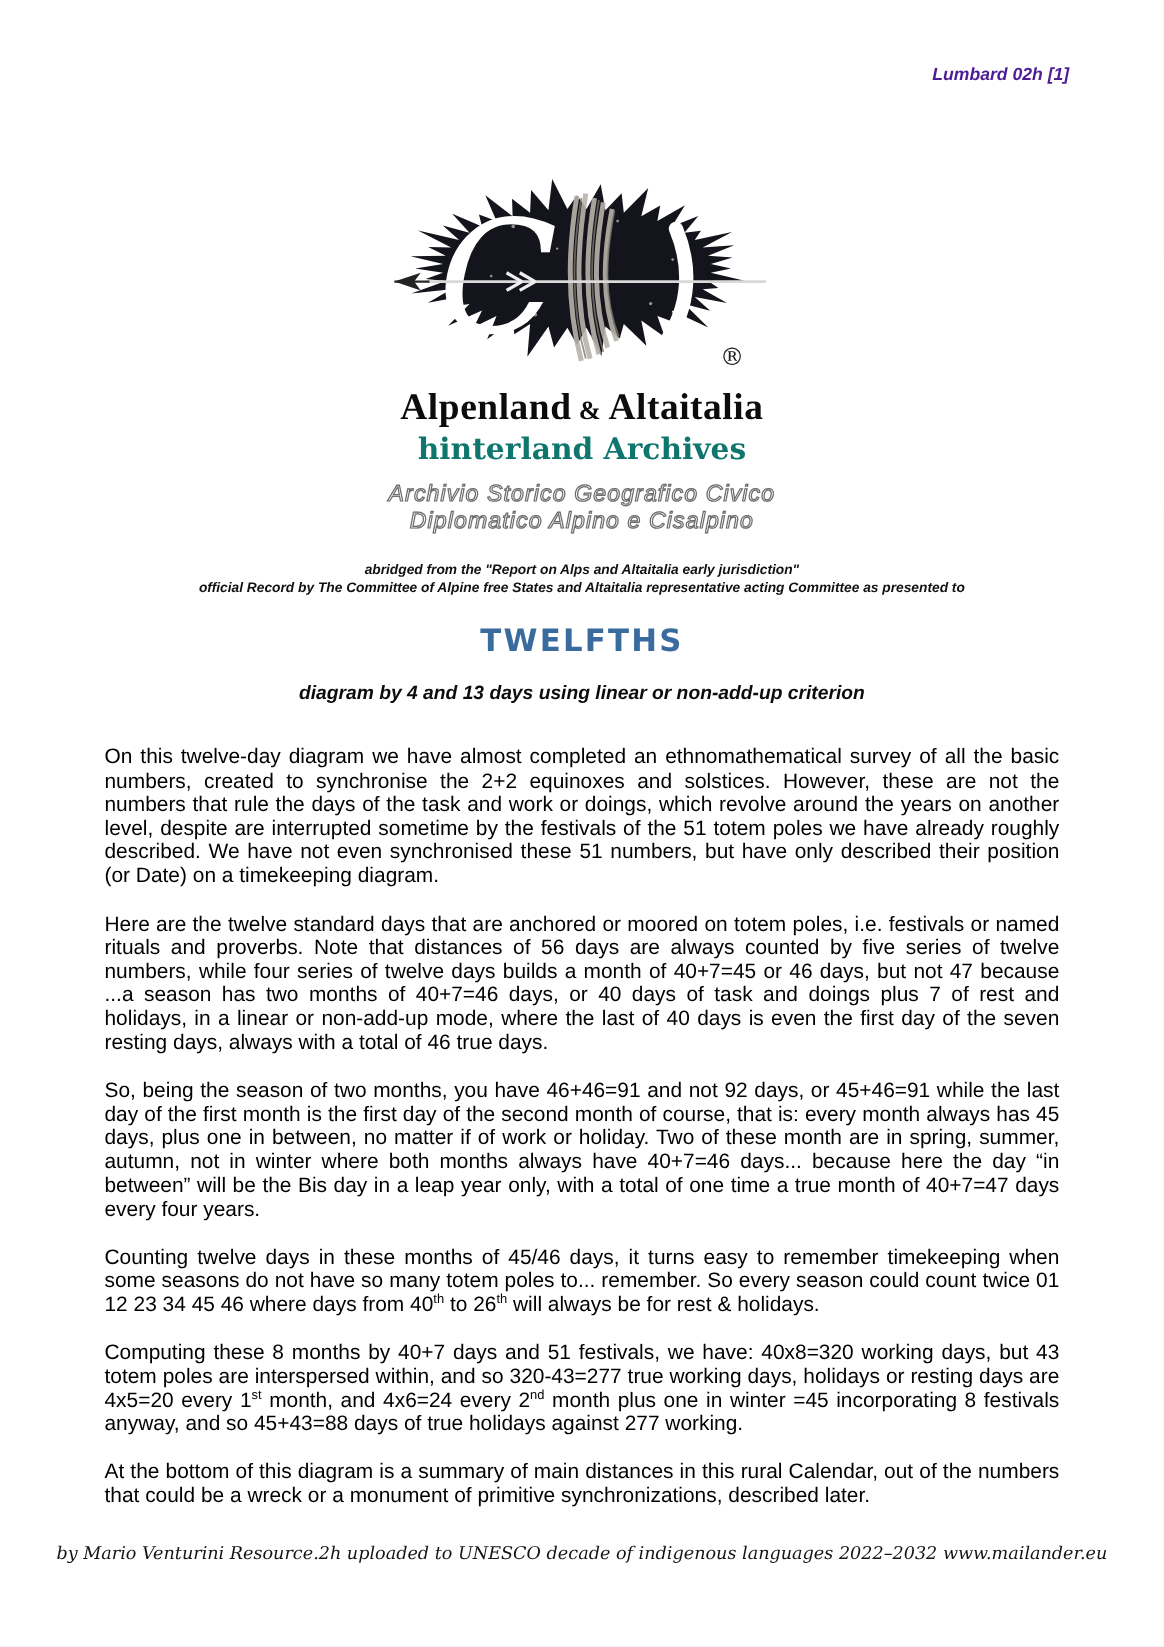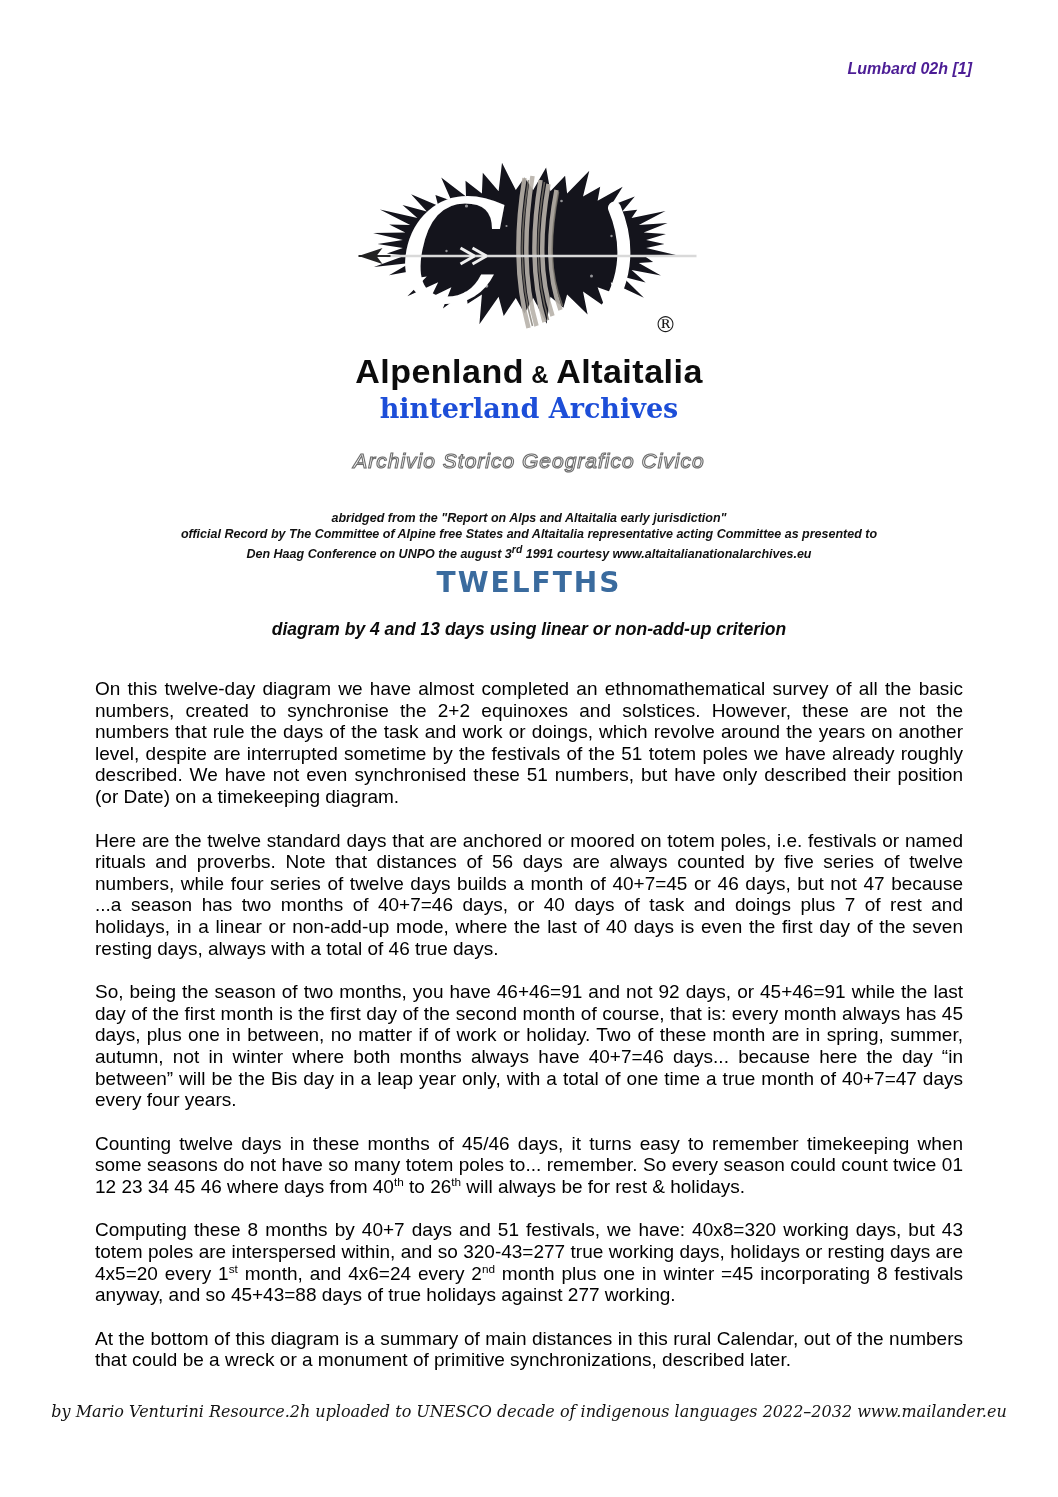--- a/index.html
+++ b/index.html
@@ -17,39 +17,39 @@
     font-size:16px;font-weight:700;font-style:italic;
     color:#4c1d95;
   }
   .logo-wrap{
     position:absolute;top:156px;left:50%;transform:translateX(-50%);
     width:345px;height:190px;
   }
   .logo-title1{
     position:absolute;top:352px;left:0;width:100%;
     text-align:center;
-    font-family:Liberation Sans, sans-serif;
+    font-family:Liberation Serif, serif;
     font-weight:700;font-size:34px;letter-spacing:.5px;color:#0c0c0c;
   }
   .logo-title1 .amp{font-size:24px;}
   .logo-title2{
     position:absolute;top:393px;left:0;width:100%;
     text-align:center;
     font-family:"DejaVu Serif",serif;
-    font-weight:700;font-size:27px;color:#1d4ed8;
+    font-weight:700;font-size:27px;color:#0f766e;
   }
   .logo-outline{
     position:absolute;left:0;width:100%;text-align:center;
     font-style:italic;font-size:21px;font-weight:400;
     color:#ffffff;
     -webkit-text-stroke:1.1px #6d6d6d;
     text-shadow:0 0 1px #8a8a8a;
     letter-spacing:1px;
   }
-  .outline1{top:437px;margin-top:12px;}
+  .outline1{top:437px;}
   .outline2{top:462px;}
   .source-note{
     position:absolute;top:511px;left:0;width:100%;
     text-align:center;
     font-size:12.5px;line-height:15.5px;
     font-weight:700;font-style:italic;color:#111;
   }
   .page-title{
     position:absolute;top:566px;left:0;width:100%;
     text-align:center;
@@ -127,25 +127,25 @@
           <line x1="116" y1="108" x2="130" y2="100"></line>
         </g>
       </g>
       <text x="298" y="176" font-size="22" fill="#1a1a1a" font-family="DejaVu Serif, serif">®</text>
     </svg>
   </div>
 
   <div class="logo-title1"><span>Alpenland</span><span class="amp"> &amp; </span><span>Altaitalia</span></div>
   <div class="logo-title2">hinterland Archives</div>
   <div class="logo-outline outline1">Archivio Storico  Geografico  Civico</div>
+  <div class="logo-outline outline2">Diplomatico  Alpino e Cisalpino</div>
 
   <div class="source-note">
     <div>abridged from the "Report on Alps and Altaitalia early jurisdiction"</div>
     <div>official Record by The Committee of Alpine free States and Altaitalia representative acting Committee as presented to</div>
-    <div><span>Den Haag Conference on UNPO the august 3</span><sup>rd</sup><span> 1991 courtesy www.altaitalianationalarchives.eu</span></div>
   </div>
 
   <div class="page-title" style="color: rgb(58, 107, 158);">TWELFTHS</div>
   <div class="page-subtitle">diagram by 4 and 13 days using linear or non-add-up criterion</div>
 
   <div class="body-text">
     <p><span>On this twelve-day diagram we have almost completed an ethnomathematical survey of all the basic numbers, created to synchronise the 2+2 equinoxes and solstices. However, these are not the numbers that rule the days of the task and work or doings, which revolve around the years on another level, despite are interrupted sometime by the festivals of the 51 totem poles we have already roughly described. We have not even synchronised these 51 numbers, but have only described their position (or Date) on a timekeeping diagram.</span></p>
     <p><span>Here are the twelve standard days that are anchored or moored on totem poles, i.e. festivals or named rituals and proverbs. Note that distances of 56 days are always counted by five series of twelve numbers, while four series of twelve days builds a month of 40+7=45 or 46 days, but not 47 because ...a season has two months of 40+7=46 days, or 40 days of task and doings plus 7 of rest and holidays, in a linear or non-add-up mode, where the last of 40 days is even the first day of the seven resting days, always with a total of 46 true days.</span></p>
     <p><span>So, being the season of two months, you have 46+46=91 and not 92 days, or 45+46=91 while the last day of the first month is the first day of the second month of course, that is: every month always has 45 days, plus one in between, no matter if of work or holiday. Two of these month are in spring, summer, autumn, not in winter where both months always have 40+7=46 days... because here the day “in between” will be the Bis day in a leap year only, with a total of one time a true month of 40+7=47 days every four years.</span></p>
     <p><span>Counting twelve days in these months of 45/46 days, it turns easy to remember timekeeping when some seasons do not have so many totem poles to... remember. So every season could count twice 01 12 23 34 45 46 where days from 40</span><sup>th</sup><span> to 26</span><sup>th</sup><span> will always be for rest &amp; holidays.</span></p>

